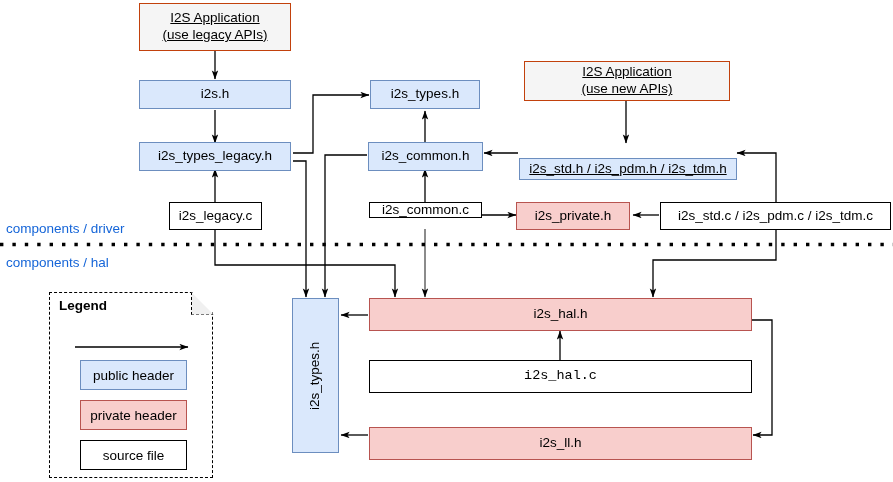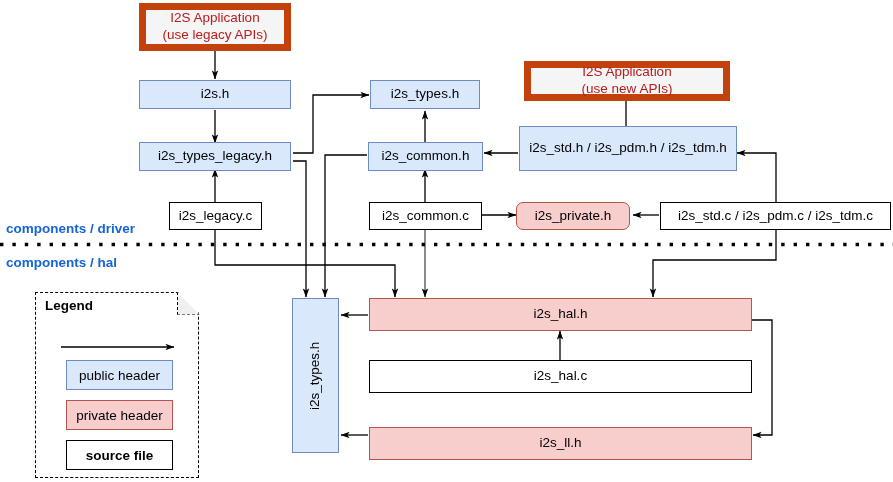--- a/index.html
+++ b/index.html
@@ -9,26 +9,26 @@
   }
   #stage{position:absolute;left:0;top:0;width:893px;height:482px;}
   svg{position:absolute;left:0;top:0;width:893px;height:482px;overflow:visible;}
 
   .node{position:absolute;box-sizing:border-box;display:flex;align-items:center;
         justify-content:center;text-align:center;font-size:13.5px;color:#000;
         line-height:1.25;white-space:pre-line;}
   .n-pub{background:#dae8fc;border:1px solid #6c8ebf;}
   .n-priv{background:#f8cecc;border:1px solid #b85450;}
   .n-src{background:#ffffff;border:1px solid #000000;}
-  .n-app{background:#f5f5f5;border:7px solid #c2410c;color:#b91c1c;}
+  .n-app{background:#f5f5f5;border:1px solid #c2410c;color:#000000;text-decoration:underline;}
   .vert{writing-mode:vertical-rl;transform:rotate(180deg);}
 
-  .zone-label{position:absolute;color:#1565d8;font-weight:bold;font-size:13.5px;}
+  .zone-label{position:absolute;color:#1565d8;font-weight:normal;font-size:13.5px;}
 
-  #legend{position:absolute;left:35px;top:292px;width:164px;height:186px;
+  #legend{position:absolute;left:49px;top:292px;width:164px;height:186px;
           box-sizing:border-box;border:1.5px dashed #000;background:#fff;}
   #legend .fold{position:absolute;right:-1.5px;top:-1.5px;width:22px;height:22px;
           background:#f0f0f0;border-left:1.5px dashed #000;border-bottom:1.5px dashed #000;
           clip-path:polygon(0 0,100% 100%,0 100%);}
   #legend .fold-edge{position:absolute;right:-1.5px;top:-1.5px;width:22px;height:22px;
           background:#fff;clip-path:polygon(0 0,100% 0,100% 100%);}
   #legend .ltitle{position:absolute;left:9px;top:5px;font-size:13.5px;font-weight:bold;color:#000;}
   #legend .lincl{position:absolute;left:0;top:27px;width:164px;text-align:center;font-size:13.5px;}
   #legend .lbox{position:absolute;left:30px;width:107px;height:30px;box-sizing:border-box;
           display:flex;align-items:center;justify-content:center;font-size:13.5px;}
@@ -97,48 +97,48 @@
 (use new APIs)</div>
 
   <div class="node n-pub" style="left:139px;top:80px;width:152px;height:29px;">i2s.h</div>
 
   <div class="node n-pub" style="left:370px;top:80px;width:110px;height:29px;">i2s_types.h</div>
 
   <div class="node n-pub" style="left:139px;top:142px;width:152px;height:29px;">i2s_types_legacy.h</div>
 
   <div class="node n-pub" style="left:368px;top:142px;width:115px;height:29px;">i2s_common.h</div>
 
-  <div class="node n-pub" style="left:519px;top:126px;width:218px;height:45px;">i2s_std.h / i2s_pdm.h / i2s_tdm.h</div>
+  <div class="node n-pub" style="left:519px;top:158px;width:218px;height:22px;text-decoration:underline;">i2s_std.h / i2s_pdm.h / i2s_tdm.h</div>
 
   <div class="node n-src" style="left:169px;top:202px;width:93px;height:28px;">i2s_legacy.c</div>
 
-  <div class="node n-src" style="left:369px;top:202px;width:113px;height:28px;">i2s_common.c</div>
+  <div class="node n-src" style="left:369px;top:202px;width:113px;height:16px;">i2s_common.c</div>
 
-  <div class="node n-priv" style="left:516px;top:202px;width:114px;height:28px;border-radius:7px;">i2s_private.h</div>
+  <div class="node n-priv" style="left:516px;top:202px;width:114px;height:28px;">i2s_private.h</div>
 
   <div class="node n-src" style="left:660px;top:202px;width:231px;height:28px;">i2s_std.c / i2s_pdm.c / i2s_tdm.c</div>
 
   <div class="node n-pub vert" style="left:292px;top:298px;width:47px;height:155px;">i2s_types.h</div>
 
   <div class="node n-priv" style="left:369px;top:298px;width:383px;height:33px;">i2s_hal.h</div>
 
-  <div class="node n-src" style="left:369px;top:360px;width:383px;height:33px;">i2s_hal.c</div>
+  <div class="node n-src" style="left:369px;top:360px;width:383px;height:33px;font-family:Liberation Mono, monospace;">i2s_hal.c</div>
 
   <div class="node n-priv" style="left:369px;top:419px;width:383px;height:33px;margin-top:8px;">i2s_ll.h</div>
 
   <div class="zone-label" style="left:6px;top:221px;">components / driver</div>
   <div class="zone-label" style="left:6px;top:255px;">components / hal</div>
 
   <div id="legend">
     <div class="fold-edge"></div>
     <div class="fold"></div>
     <div class="ltitle">Legend</div>
 
     <svg style="left:0;top:0;width:164px;height:186px;">
       <line x1="25" y1="54" x2="138" y2="54" stroke="#000" stroke-width="1.3" marker-end="url(#ah)"></line>
     </svg>
 
     <div class="lbox n-pub" style="top:67px;">public header</div>
     <div class="lbox n-priv" style="top:107px;">private header</div>
-    <div class="lbox n-src" style="top:147px;font-weight:bold;">source file</div>
+    <div class="lbox n-src" style="top:147px;">source file</div>
   </div>
 
 </div>
 
 </body></html>

